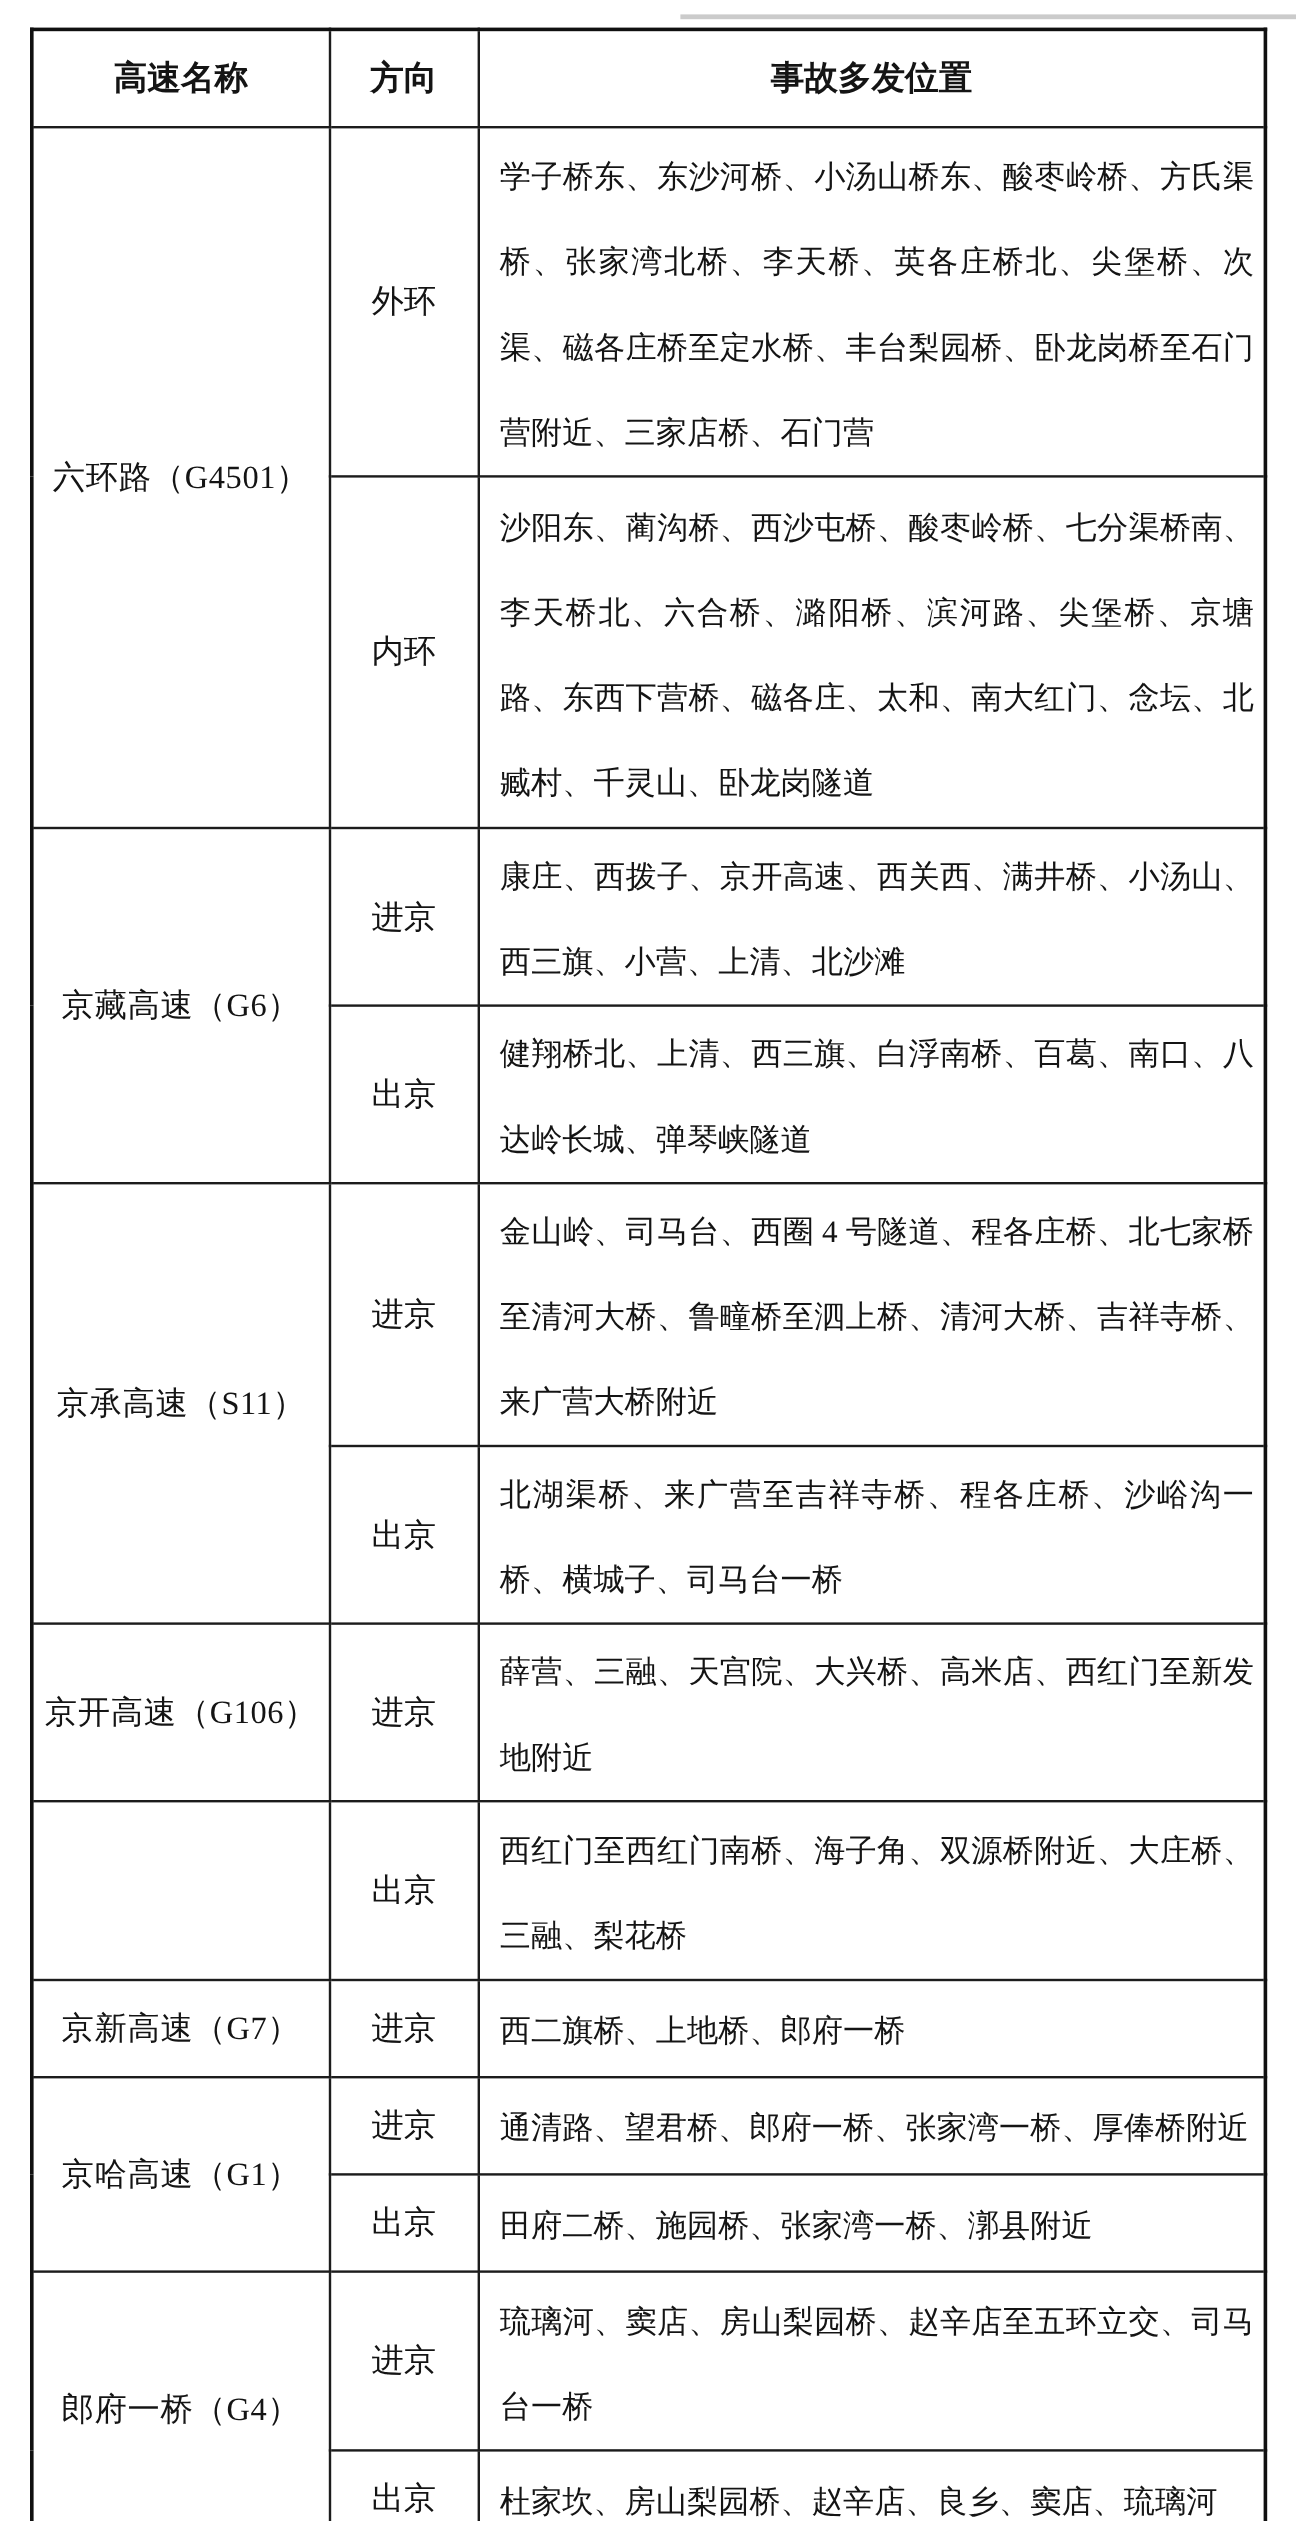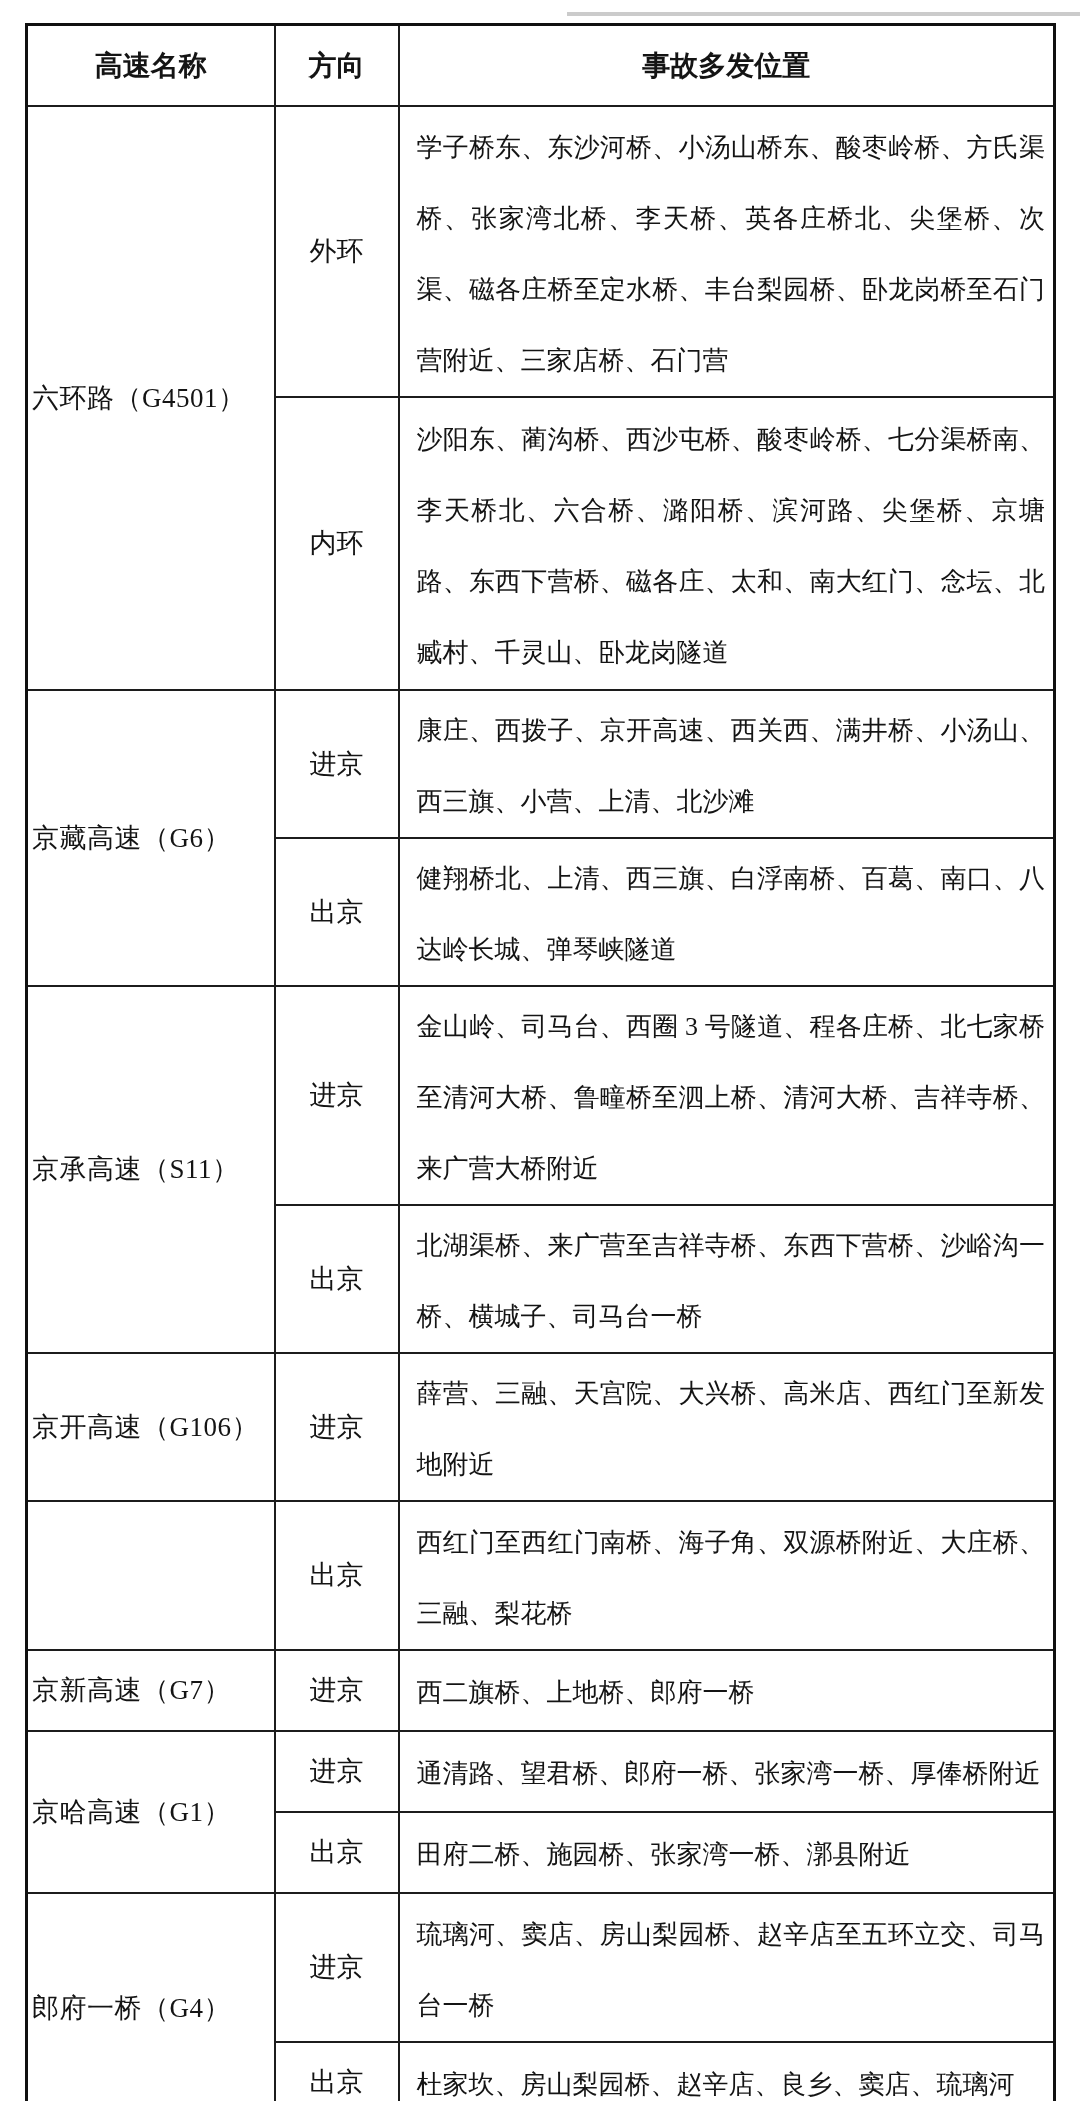--- a/index.html
+++ b/index.html
@@ -34,20 +34,21 @@
     line-height:71px;
     color:#141414;
     overflow:hidden;
   }
   th{
     font-weight:bold;
     font-size:28px;
     text-align:center;
   }
   td.name{
+    text-align:center;
     letter-spacing:0.5px;
   }
   td.dir{
     text-align:center;
     border-radius:12px;
   }
   td.loc{
     font-size:26px;
     text-align:justify;
     padding:4px 8px 0 17px;
@@ -100,25 +101,25 @@
     <td class="loc">康庄、西拨子、京开高速、西关西、满井桥、小汤山、西三旗、小营、上清、北沙滩</td>
   </tr>
   <tr class="rh148">
     <td class="dir">出京</td>
     <td class="loc">健翔桥北、上清、西三旗、白浮南桥、百葛、南口、八达岭长城、弹琴峡隧道</td>
   </tr>
 
   <tr class="rh217">
     <td class="name" rowspan="2">京承高速（S11）</td>
     <td class="dir">进京</td>
-    <td class="loc">金山岭、司马台、西圈 3 号隧道、程各庄桥、北七家桥至清河大桥、鲁疃桥至泗上桥、清河大桥、吉祥寺桥、来广营大桥附近</td>
+    <td class="loc">金山岭、司马台、西圈 4 号隧道、程各庄桥、北七家桥至清河大桥、鲁疃桥至泗上桥、清河大桥、吉祥寺桥、来广营大桥附近</td>
   </tr>
   <tr class="rh147">
     <td class="dir">出京</td>
-    <td class="loc">北湖渠桥、来广营至吉祥寺桥、东西下营桥、沙峪沟一桥、横城子、司马台一桥</td>
+    <td class="loc">北湖渠桥、来广营至吉祥寺桥、程各庄桥、沙峪沟一桥、横城子、司马台一桥</td>
   </tr>
 
   <tr class="rh148">
     <td class="name">京开高速（G106）</td>
     <td class="dir">进京</td>
     <td class="loc">薛营、三融、天宫院、大兴桥、高米店、西红门至新发地附近</td>
   </tr>
 
   <tr class="rh149">
     <td class="name"></td>

